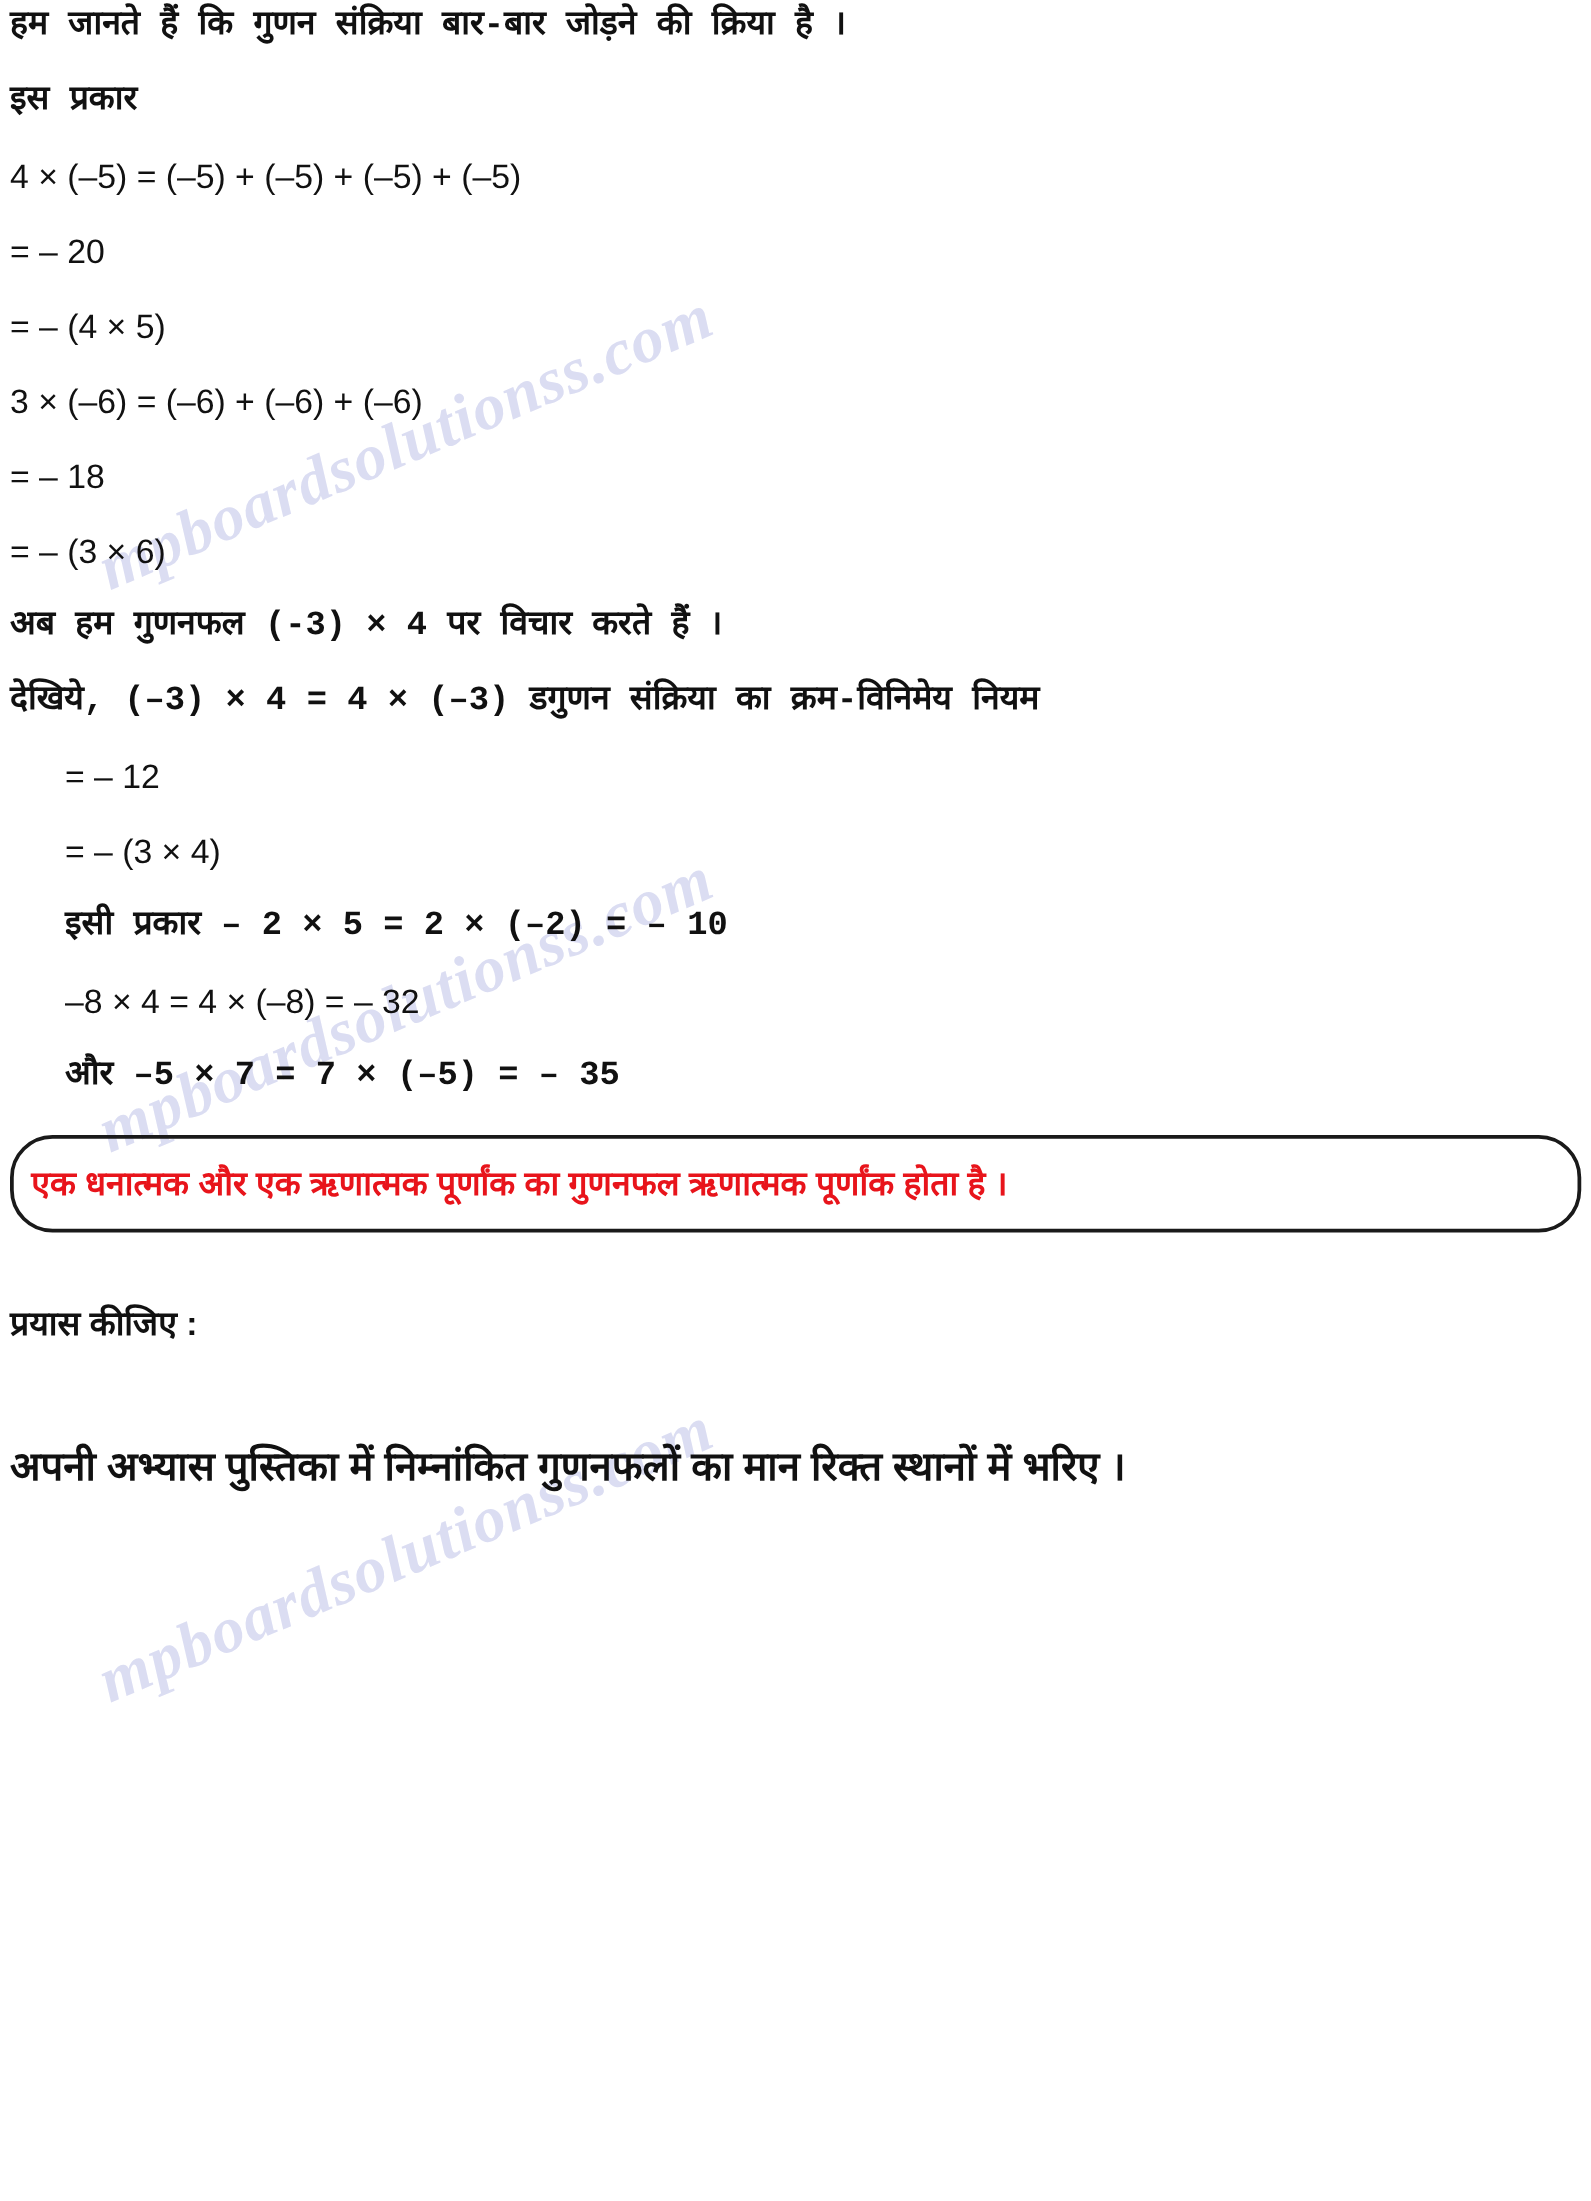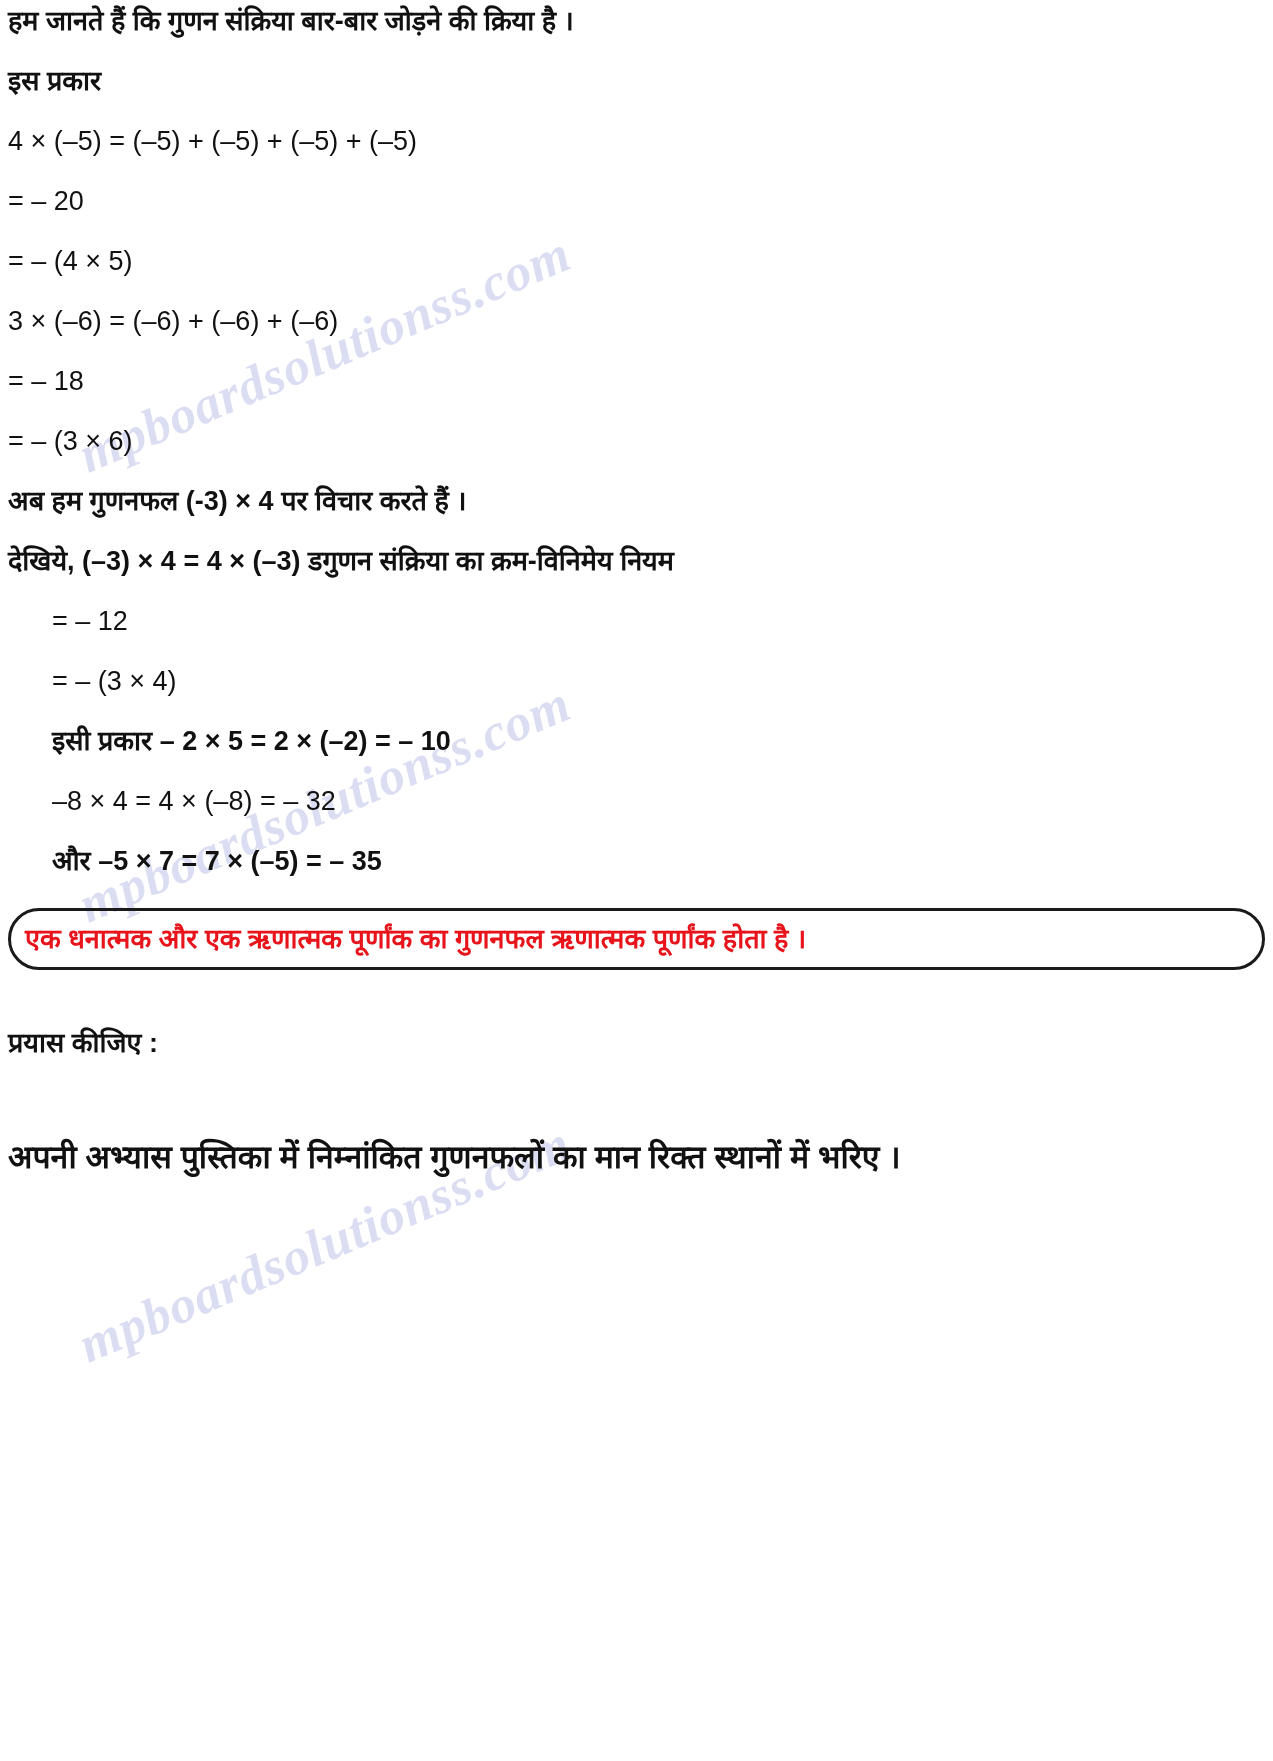--- a/index.html
+++ b/index.html
@@ -30,21 +30,21 @@
   .line {
     font-size: 27px;
     line-height: 1.0;
     margin: 0 0 33px 0;
     white-space: pre-wrap;
   }
   .indent-sm {
     padding-left: 44px;
   }
   .hi {
-    font-family: Liberation Sans, sans-serif;
+    font-family: Liberation Mono, monospace;
     font-weight: 700;
   }
   .mixed {
     font-family: Liberation Sans, sans-serif;
   }
 
   
   .wm {
     position: absolute;
     z-index: 1;
@@ -63,21 +63,21 @@
   }
   .wm1 { left: 70px;  top: 430px; }
   .wm2 { left: 70px;  top: 880px; }
   .wm3 { left: 70px;  top: 1320px; }
 
   
   .rule-box {
     margin: 30px 8px 0 8px;
     border: 3px solid #1a1a1a;
     border-radius: 34px;
-    height: 62px;
+    height: 78px;
     display: flex;
     align-items: center;
     padding: 0 14px;
     box-sizing: border-box;
     position: relative;
     z-index: 2;
     background: transparent;
   }
   .rule-text {
     font-family: "Liberation Sans", sans-serif;

